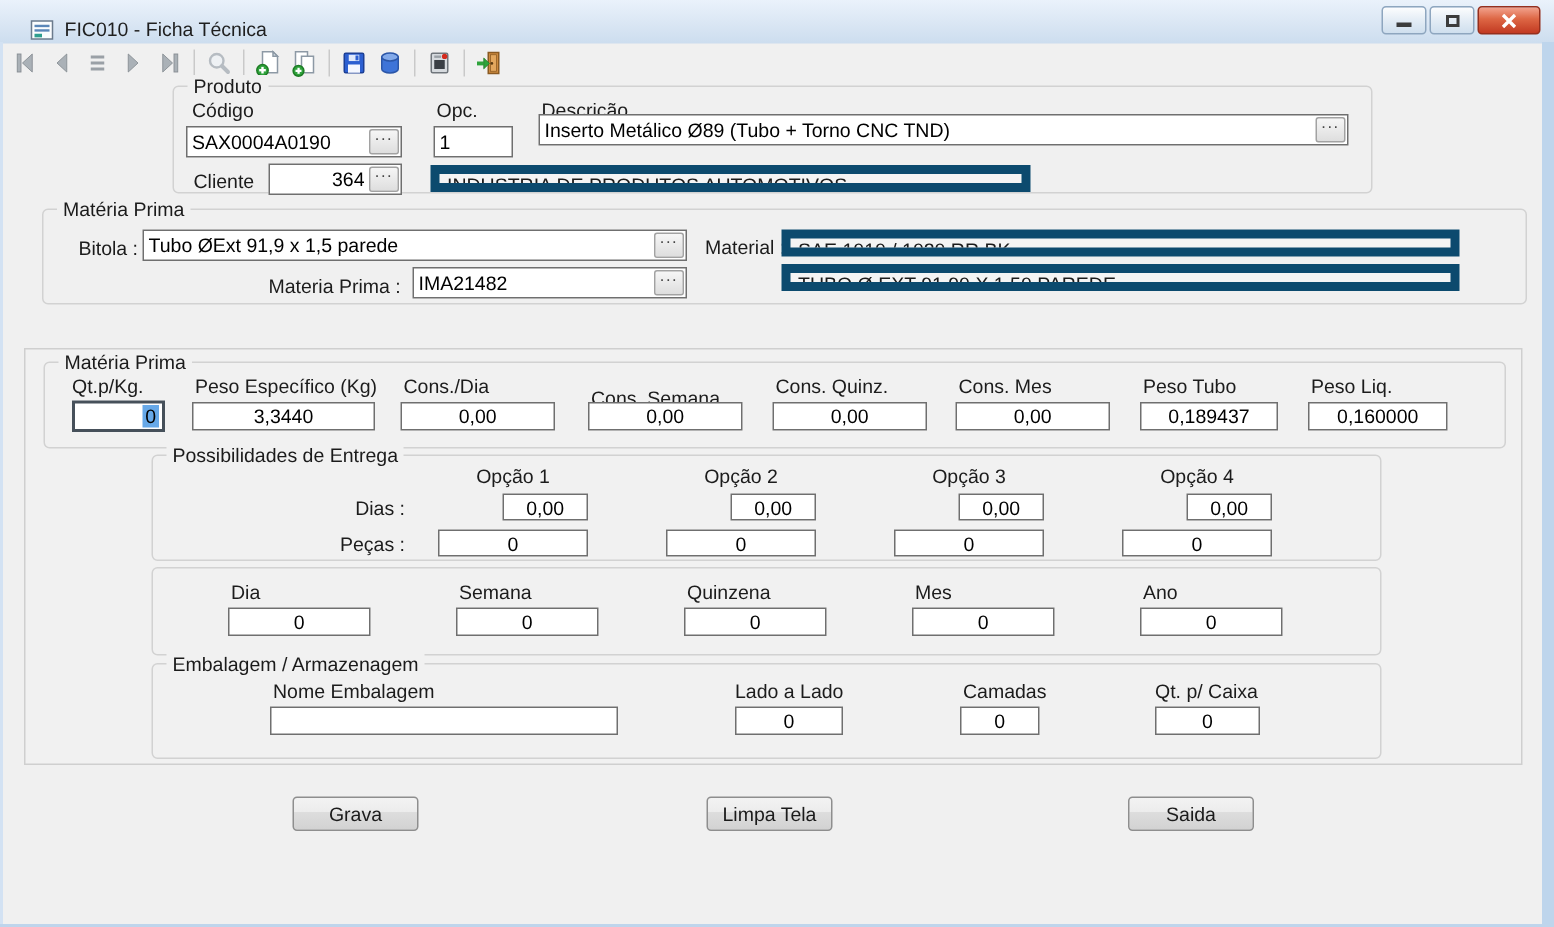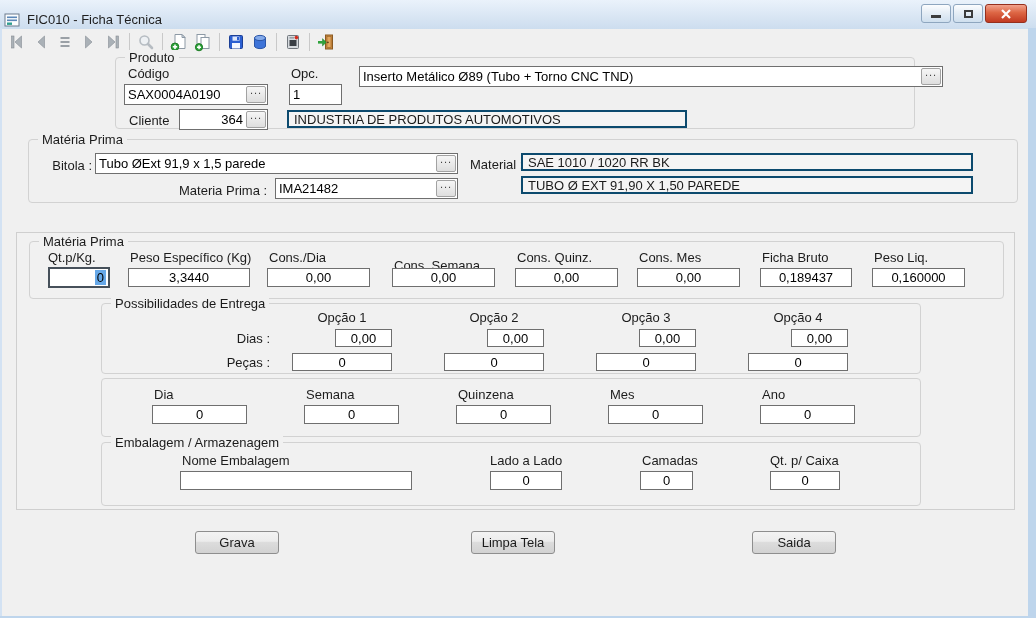--- a/index.html
+++ b/index.html
@@ -4,21 +4,21 @@
 <style>
   * { margin:0; padding:0; box-sizing:border-box; }
   html,body { background:#8f8f8f; }
   body { font-family:"Liberation Sans", sans-serif; }
   .window { position:relative; width:1036px; height:618px; background:#f0f0f0;
             font-size:13px; color:#1b1b1b; overflow:hidden; }
 
   
   .titlebar { position:absolute; left:0; top:0; width:100%; height:40px;
     background:linear-gradient(180deg,#eaf2fb 0%,#d8e5f3 45%,#c2d6eb 100%);
-    border-bottom:1px solid #aec4dc; display:flex; align-items:center; padding:0 4px; }
+    border-bottom:1px solid #aec4dc; display:flex; align-items:center; padding:0 20px; }
   .title { margin-left:7px; font-size:13px; color:#1f1f1f; }
   .win-controls { position:absolute; right:9px; top:4px; display:flex; }
   .wbtn { width:30px; height:19px; border:1px solid #8ea6bf; border-radius:3px; margin-left:2px;
     background:linear-gradient(#fcfdfe,#e6eef6 45%,#cfdfee); display:flex; align-items:center; justify-content:center; cursor:default; }
   .wbtn.close { width:42px; background:linear-gradient(#f2a28d,#dd6644 45%,#c23a22); border-color:#952f1d; }
   .glyph-min { width:10px; height:3px; background:#3c3c3c; margin-top:6px; }
   .glyph-max { width:9px; height:8px; border:2px solid #3c3c3c; background:transparent; }
 
   
   .toolbar { position:absolute; top:29px; left:0; width:100%; height:26px; display:flex;
@@ -29,21 +29,21 @@
   
   .group { position:absolute; border:1px solid #d2d2d2; border-radius:4px; }
   .legend { position:absolute; top:-8px; left:9px; background:#f0f0f0; padding:0 4px; line-height:15px; white-space:nowrap; }
 
   .lbl { position:absolute; white-space:nowrap; color:#1c1c1c; }
 
   
   .tb { position:absolute; height:19px; border:1px solid #6f6f6f; background:#fff;
         font:13px "Liberation Sans",sans-serif; padding:0 3px; color:#000; }
   .tb.num { text-align:center; }
-  .ro { position:absolute; height:18px; border:2px solid #0c4a6e; background:#f4f4f4;
+  .ro { position:absolute; height:18px; border:6px solid #0c4a6e; background:#f4f4f4;
         padding:0 5px; line-height:16px; overflow:hidden; white-space:nowrap; }
   .bf { position:absolute; height:21px; border:1px solid #6f6f6f; background:#fff;
         display:flex; align-items:center; }
   .bf input { flex:1; min-width:0; border:0; outline:0; padding:0 3px;
         font:13px "Liberation Sans",sans-serif; background:transparent; }
   .browse { width:20px; height:17px; margin-right:1px; border:1px solid #a2a2a2; border-radius:2px;
         background:linear-gradient(#f6f6f6,#dedede); font-size:11px; line-height:7px;
         color:#444; text-align:center; letter-spacing:1px; cursor:default; flex:0 0 auto; }
   .focusfld { position:absolute; height:21px; border:2px solid #46505a; background:#fff;
         display:flex; align-items:center; justify-content:flex-end; padding:0 2px; }
@@ -193,21 +193,21 @@
   <div class="group" style="left:115px;top:57px;width:800px;height:72px;">
     <span class="legend">Produto</span>
     <span class="lbl" style="left:12px;top:8px;">Código</span>
     <div class="bf" style="left:8px;top:26px;width:144px;">
       <input value="SAX0004A0190" style="">
       <div class="browse">...</div>
     </div>
     <span class="lbl" style="left:175px;top:8px;">Opc.</span>
     <input class="tb" style="left: 173px; top: 26px; width: 53px; height: 21px;" value="1">
     <span class="lbl" style="left:245px;top:8px;">Descrição</span>
-    <div class="bf" style="left:243px;top:8px;width:584px;">
+    <div class="bf" style="left:243px;top:18px;width:540px;">
       <input value="Inserto Metálico Ø89 (Tubo + Torno CNC TND)" style="">
       <div class="browse">...</div>
     </div>
     <span class="lbl" style="left:13px;top:55px;">Cliente</span>
     <div class="bf" style="left:63px;top:51px;width:89px;">
       <input style="text-align: right;" value="364">
       <div class="browse">...</div>
     </div>
     <div class="ro" style="left:171px;top:52px;width:400px;">INDUSTRIA DE PRODUTOS AUTOMOTIVOS</div>
   </div>
@@ -248,21 +248,21 @@
 
       <span class="lbl" style="left:364px;top:16px;">Cons. Semana</span>
       <input class="tb num" style="left: 362px; top: 26px; width: 103px;" value="0,00">
 
       <span class="lbl" style="left:487px;top:8px;">Cons. Quinz.</span>
       <input class="tb num" style="left: 485px; top: 26px; width: 103px;" value="0,00">
 
       <span class="lbl" style="left:609px;top:8px;">Cons. Mes</span>
       <input class="tb num" style="left: 607px; top: 26px; width: 103px;" value="0,00">
 
-      <span class="lbl" style="left:732px;top:8px;">Ficha Bruto</span>
+      <span class="lbl" style="left:732px;top:8px;">Peso Tubo</span>
       <input class="tb num" style="left: 730px; top: 26px; width: 92px;" value="0,189437">
 
       <span class="lbl" style="left:844px;top:8px;">Peso Liq.</span>
       <input class="tb num" style="left: 842px; top: 26px; width: 93px;" value="0,160000">
     </div>
 
     <div class="group" style="left:84px;top:70px;width:820px;height:71px;">
       <span class="legend">Possibilidades de Entrega</span>
       <span class="lbl" style="left:190px;top:6px;width:100px;text-align:center;">Opção 1</span>
       <span class="lbl" style="left:342px;top:6px;width:100px;text-align:center;">Opção 2</span>

